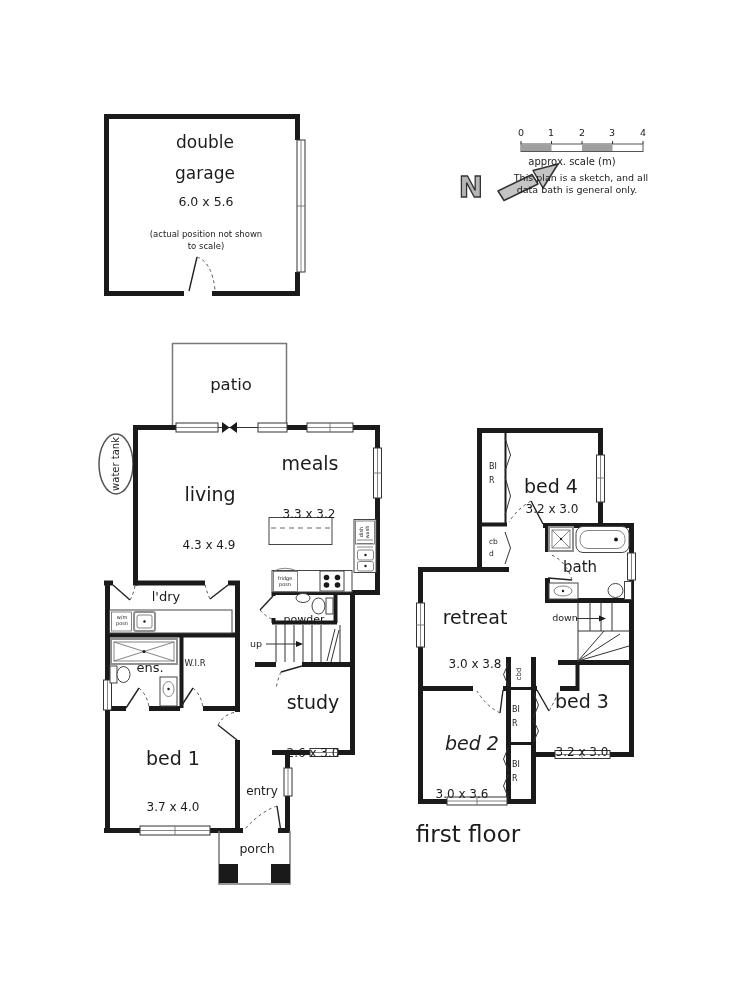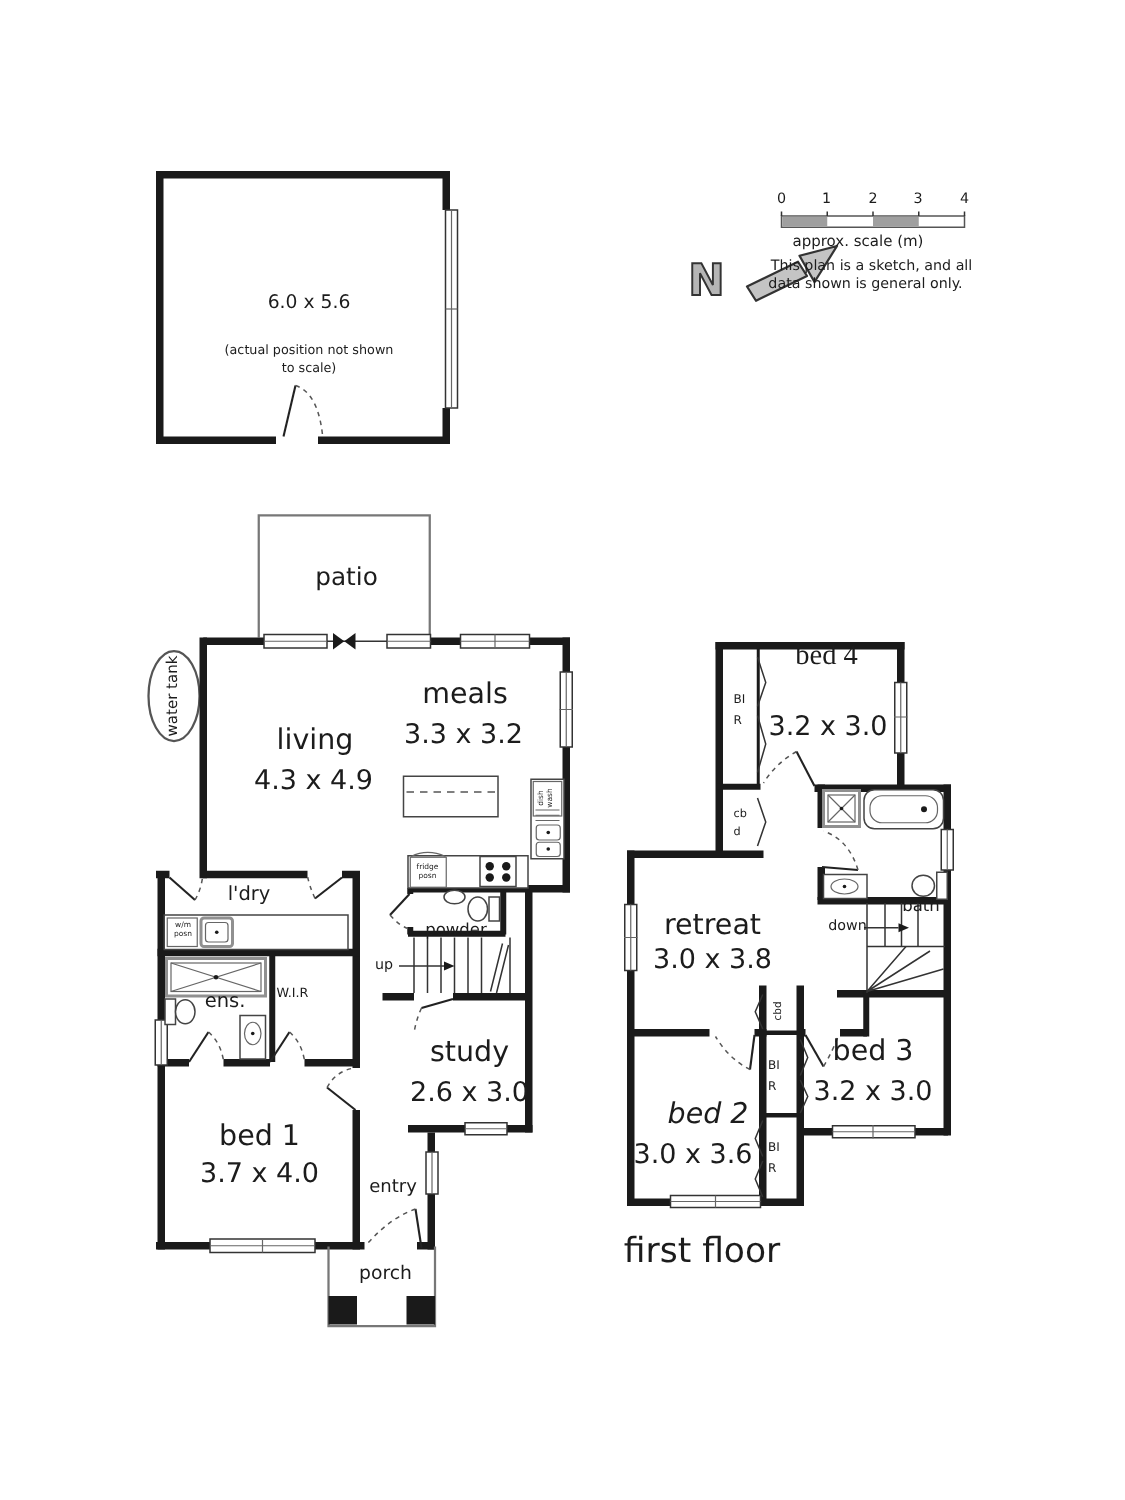--- a/index.html
+++ b/index.html
@@ -5,21 +5,21 @@
   html,body{margin:0;padding:0;background:#fff;}
   .canvas{position:relative;width:750px;height:1000px;background:#fff;overflow:hidden;
           font-family:"DejaVu Sans",sans-serif;}
   .plan-svg{position:absolute;left:0;top:0;}
   .lbl{position:absolute;transform:translate(-50%,-50%);white-space:nowrap;text-align:center;
        color:#1c1c1c;line-height:1.2;}
   .wrap{white-space:normal;}
   .rot{transform:translate(-50%,-50%) rotate(-90deg);}
   .stack{white-space:normal;word-break:break-all;width:12px;text-align:left;}
   .room{font-size:19px;}
-  .dim{font-size:18px;}
+  .dim{font-size:12px;margin-top:24px;}
   .small{font-size:12px;}
   .tiny{font-size:5px;line-height:1.15;}
   .north-n{font-size:29px;font-weight:bold;color:#b5b5b5;-webkit-text-stroke:1.3px #333;}
   
   .wall{stroke:#1a1a1a;stroke-width:5;fill:none;}
   .wall4{stroke:#1a1a1a;stroke-width:4;fill:none;}
   .wall3{stroke:#1a1a1a;stroke-width:3;fill:none;}
   .wall2{stroke:#1a1a1a;stroke-width:2;fill:none;}
   .thin{stroke:#333;stroke-width:1;fill:none;}
   .thing{stroke:#777;stroke-width:1.5;fill:none;}
@@ -284,31 +284,32 @@
 
     <g>
       <path class="thin" d="M578,602 V662 M590,602 V631 M601,602 V631 M612,602 V631 M578,631 H630"></path>
       <path class="thin" d="M578,661 L604,631 M578,661 L620,634 M578,661 L629,646"></path>
       <path class="thin" d="M576,618.5 H599"></path>
       <polygon class="blk" points="599,615.5 599,621.5 606,618.5"></polygon>
     </g>
   </g>
 </svg>
 
+<div class="lbl wrap" style="left:205px;top:158px;font-size:17px;width:84px;line-height:1.8;">double garage</div>
 <div class="lbl" style="left:206px;top:201px;font-size:12.5px;text-align:center;">6.0 x 5.6</div>
 <div class="lbl wrap" style="left:206px;top:240px;font-size:8.5px;width:116px;line-height:1.45;">(actual position not shown to scale)</div>
 
 <div class="lbl" style="left:521px;top:133px;font-size:9.5px;">0</div>
 <div class="lbl" style="left:551px;top:133px;font-size:9.5px;">1</div>
 <div class="lbl" style="left:582px;top:133px;font-size:9.5px;">2</div>
 <div class="lbl" style="left:612px;top:133px;font-size:9.5px;">3</div>
 <div class="lbl" style="left:643px;top:133px;font-size:9.5px;">4</div>
 <div class="lbl" style="left:572px;top:162px;font-size:10px;">approx. scale (m)</div>
 <div class="lbl" style="left:581px;top:178px;font-size:9.5px;">This plan is a sketch, and all</div>
-<div class="lbl" style="left:577px;top:190px;font-size:9.5px;">data shown is general only.</div>
+<div class="lbl" style="left:577px;top:190px;font-size:9.5px;">data bath is general only.</div>
 <div class="lbl north-n" style="left:471px;top:187px;">N</div>
 
 <div class="lbl" style="left:231px;top:385px;font-size:16.5px;">patio</div>
 <div class="lbl rot" style="left:116px;top:464px;font-size:10px;">water tank</div>
 <div class="lbl room" style="left:210px;top:494px;">living</div>
 <div class="lbl dim" style="left:209px;top:521px;">4.3 x 4.9</div>
 <div class="lbl room" style="left:310px;top:463px;">meals</div>
 <div class="lbl dim" style="left:309px;top:490px;">3.3 x 3.2</div>
 <div class="lbl" style="left:166px;top:597px;font-size:13px;">l'dry</div>
 <div class="lbl wrap tiny" style="left:122px;top:621px;width:20px;">w/m posn</div>
@@ -318,25 +319,25 @@
 <div class="lbl" style="left:256px;top:644px;font-size:9.5px;text-align:center;">up</div>
 <div class="lbl" style="left:150px;top:668px;font-size:13px;">ens.</div>
 <div class="lbl" style="left:195px;top:663px;font-size:8.5px;">W.I.R</div>
 <div class="lbl room" style="left:313px;top:702px;">study</div>
 <div class="lbl dim" style="left:313px;top:729px;">2.6 x 3.0</div>
 <div class="lbl room" style="left:173px;top:758px;">bed 1</div>
 <div class="lbl dim" style="left:173px;top:783px;">3.7 x 4.0</div>
 <div class="lbl small" style="left:262px;top:791px;">entry</div>
 <div class="lbl" style="left:257px;top:848px;font-size:12.5px;">porch</div>
 
-<div class="lbl room" style="left:551px;top:438px;font-family:Liberation Serif, serif;">bed 4</div>
+<div class="lbl room" style="left:551px;top:486px;">bed 4</div>
 <div class="lbl dim" style="left:552px;top:485px;">3.2 x 3.0</div>
 <div class="lbl stack" style="left:495px;top:474px;font-size:8px;line-height:1.8;">BIR</div>
 <div class="lbl stack" style="left:495px;top:548px;font-size:7.5px;line-height:1.55;">cbd</div>
-<div class="lbl" style="left:614px;top:567px;font-size:11px;margin-top:37px;">bath</div>
+<div class="lbl" style="left:580px;top:567px;font-size:15px;">bath</div>
 <div class="lbl" style="left:565px;top:618px;font-size:9.5px;">down</div>
 <div class="lbl room" style="left:475px;top:617px;">retreat</div>
 <div class="lbl dim" style="left:475px;top:640px;">3.0 x 3.8</div>
 <div class="lbl rot" style="left:519px;top:674px;font-size:7px;">cbd</div>
 <div class="lbl stack" style="left:518px;top:717px;font-size:8px;line-height:1.7;">BIR</div>
 <div class="lbl stack" style="left:518px;top:772px;font-size:8px;line-height:1.7;">BIR</div>
 <div class="lbl room" style="left:582px;top:701px;text-align:right;">bed 3</div>
 <div class="lbl dim" style="left:582px;top:728px;">3.2 x 3.0</div>
 <div class="lbl room" style="left:472px;top:743px;font-style:italic;">bed 2</div>
 <div class="lbl dim" style="left:462px;top:770px;">3.0 x 3.6</div>

